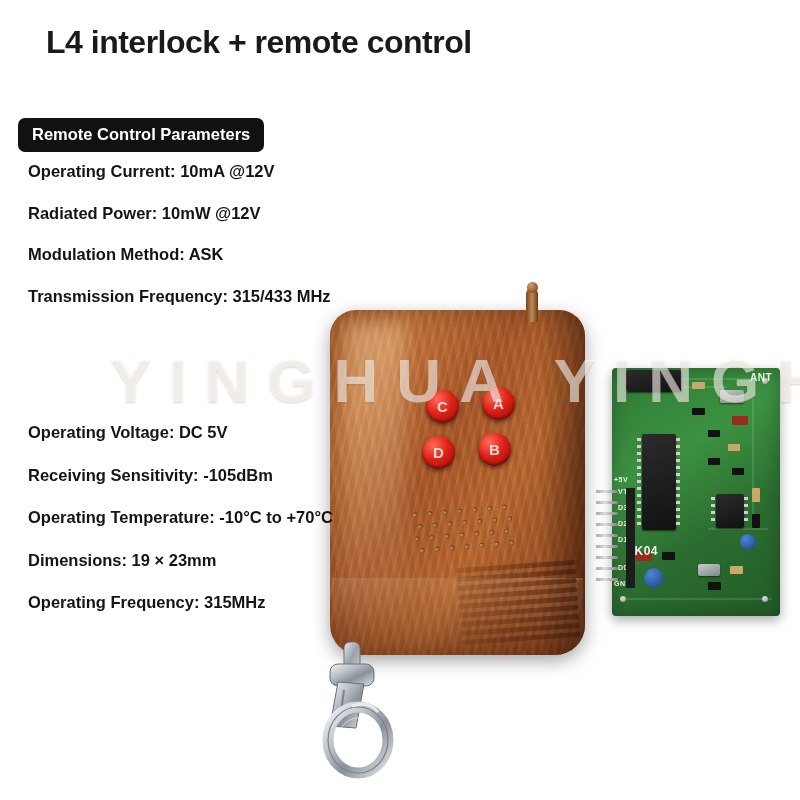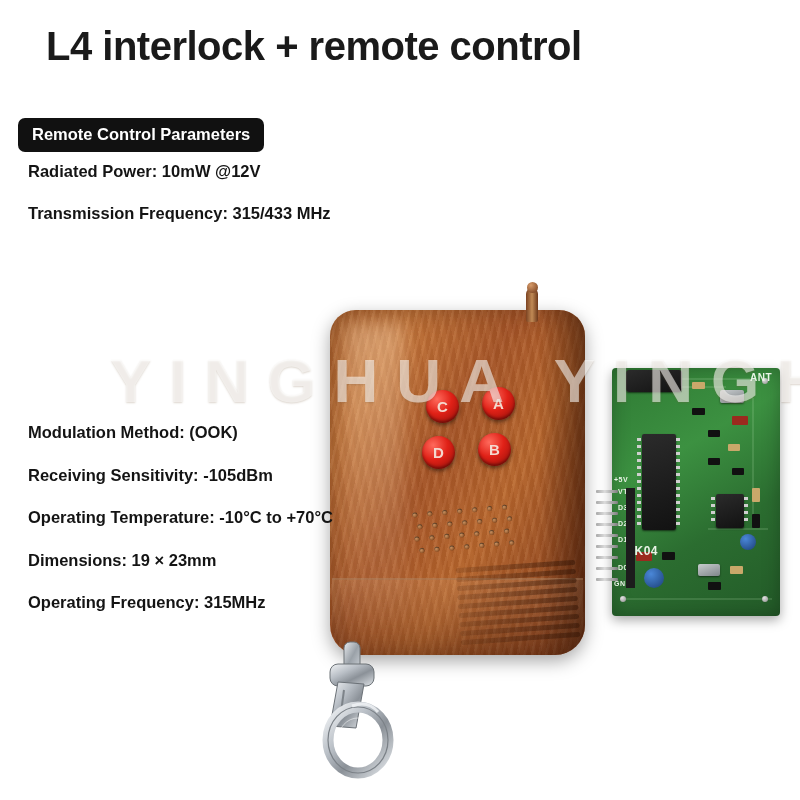--- a/index.html
+++ b/index.html
@@ -20,21 +20,21 @@
     height: 800px;
     background: #ffffff;
     overflow: hidden;
   }
 
   
   .title {
     position: absolute;
     left: 46px;
     top: 24px;
-    font-size: 40px;
+    font-size: 32px;
     font-weight: 700;
     color: #1a1a1a;
     letter-spacing: -0.5px;
     white-space: nowrap;
   }
 
   
   .watermark {
     position: absolute;
     left: 110px;
@@ -448,25 +448,27 @@
       <div class="pin" style="position: absolute; top: 55px;"></div>
       <div class="pin" style="position: absolute; top: 66px;"></div>
       <div class="pin" style="position: absolute; top: 77px;"></div>
       <div class="pin" style="position: absolute; top: 88px;"></div>
     </div>
 
   <div class="watermark">YINGHUA YINGHUA</div>
 
   <div class="pill" id="pill-remote">Remote Control Parameters</div>
   <div class="spec-list" id="list-remote">
+    <div class="spec-line">Operating Current: 10mA @12V</div>
     <div class="spec-line">Radiated Power: 10mW @12V</div>
+    <div class="spec-line">Modulation Method: ASK</div>
     <div class="spec-line">Transmission Frequency: 315/433 MHz</div>
   </div>
 
   <div class="spec-list" id="list-decode">
-    <div class="spec-line">Modulation Method: (OOK)</div>
+    <div class="spec-line">Operating Voltage: DC 5V</div>
     <div class="spec-line">Receiving Sensitivity: -105dBm</div>
     <div class="spec-line">Operating Temperature: -10°C to +70°C</div>
     <div class="spec-line">Dimensions: 19 × 23mm</div>
     <div class="spec-line">Operating Frequency: 315MHz</div>
   </div>
 
 </div>
 
 </body></html>

